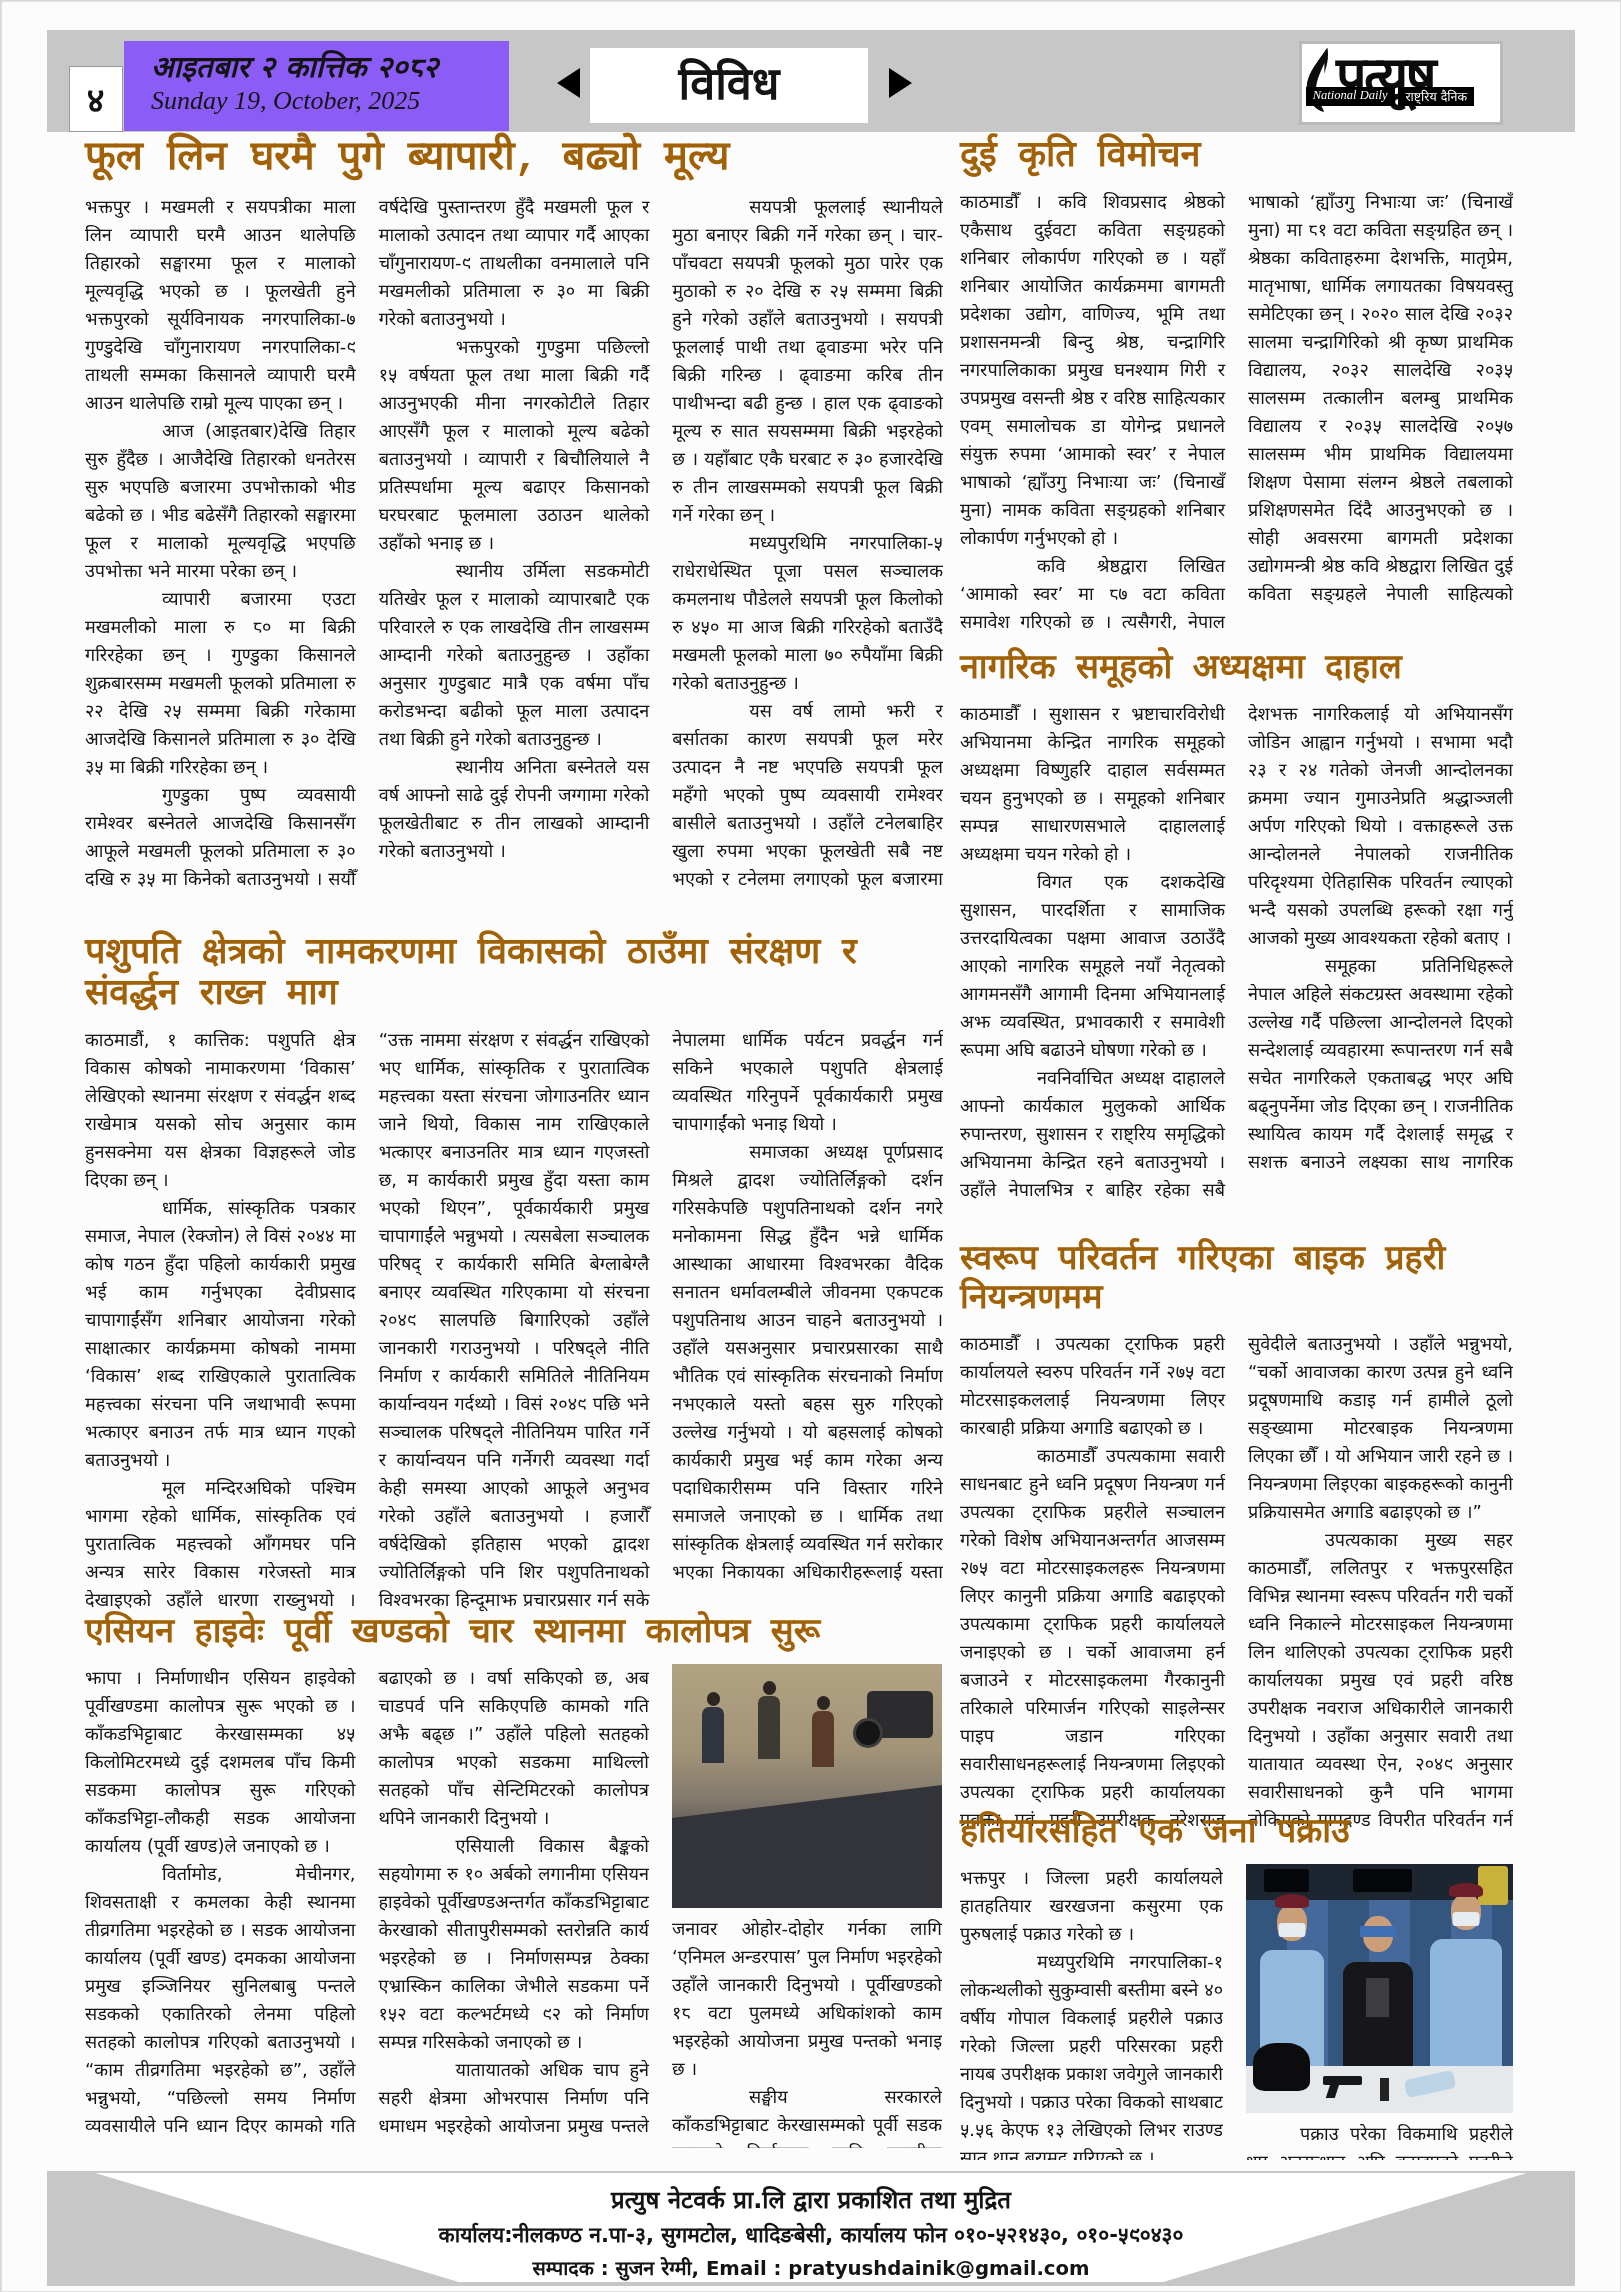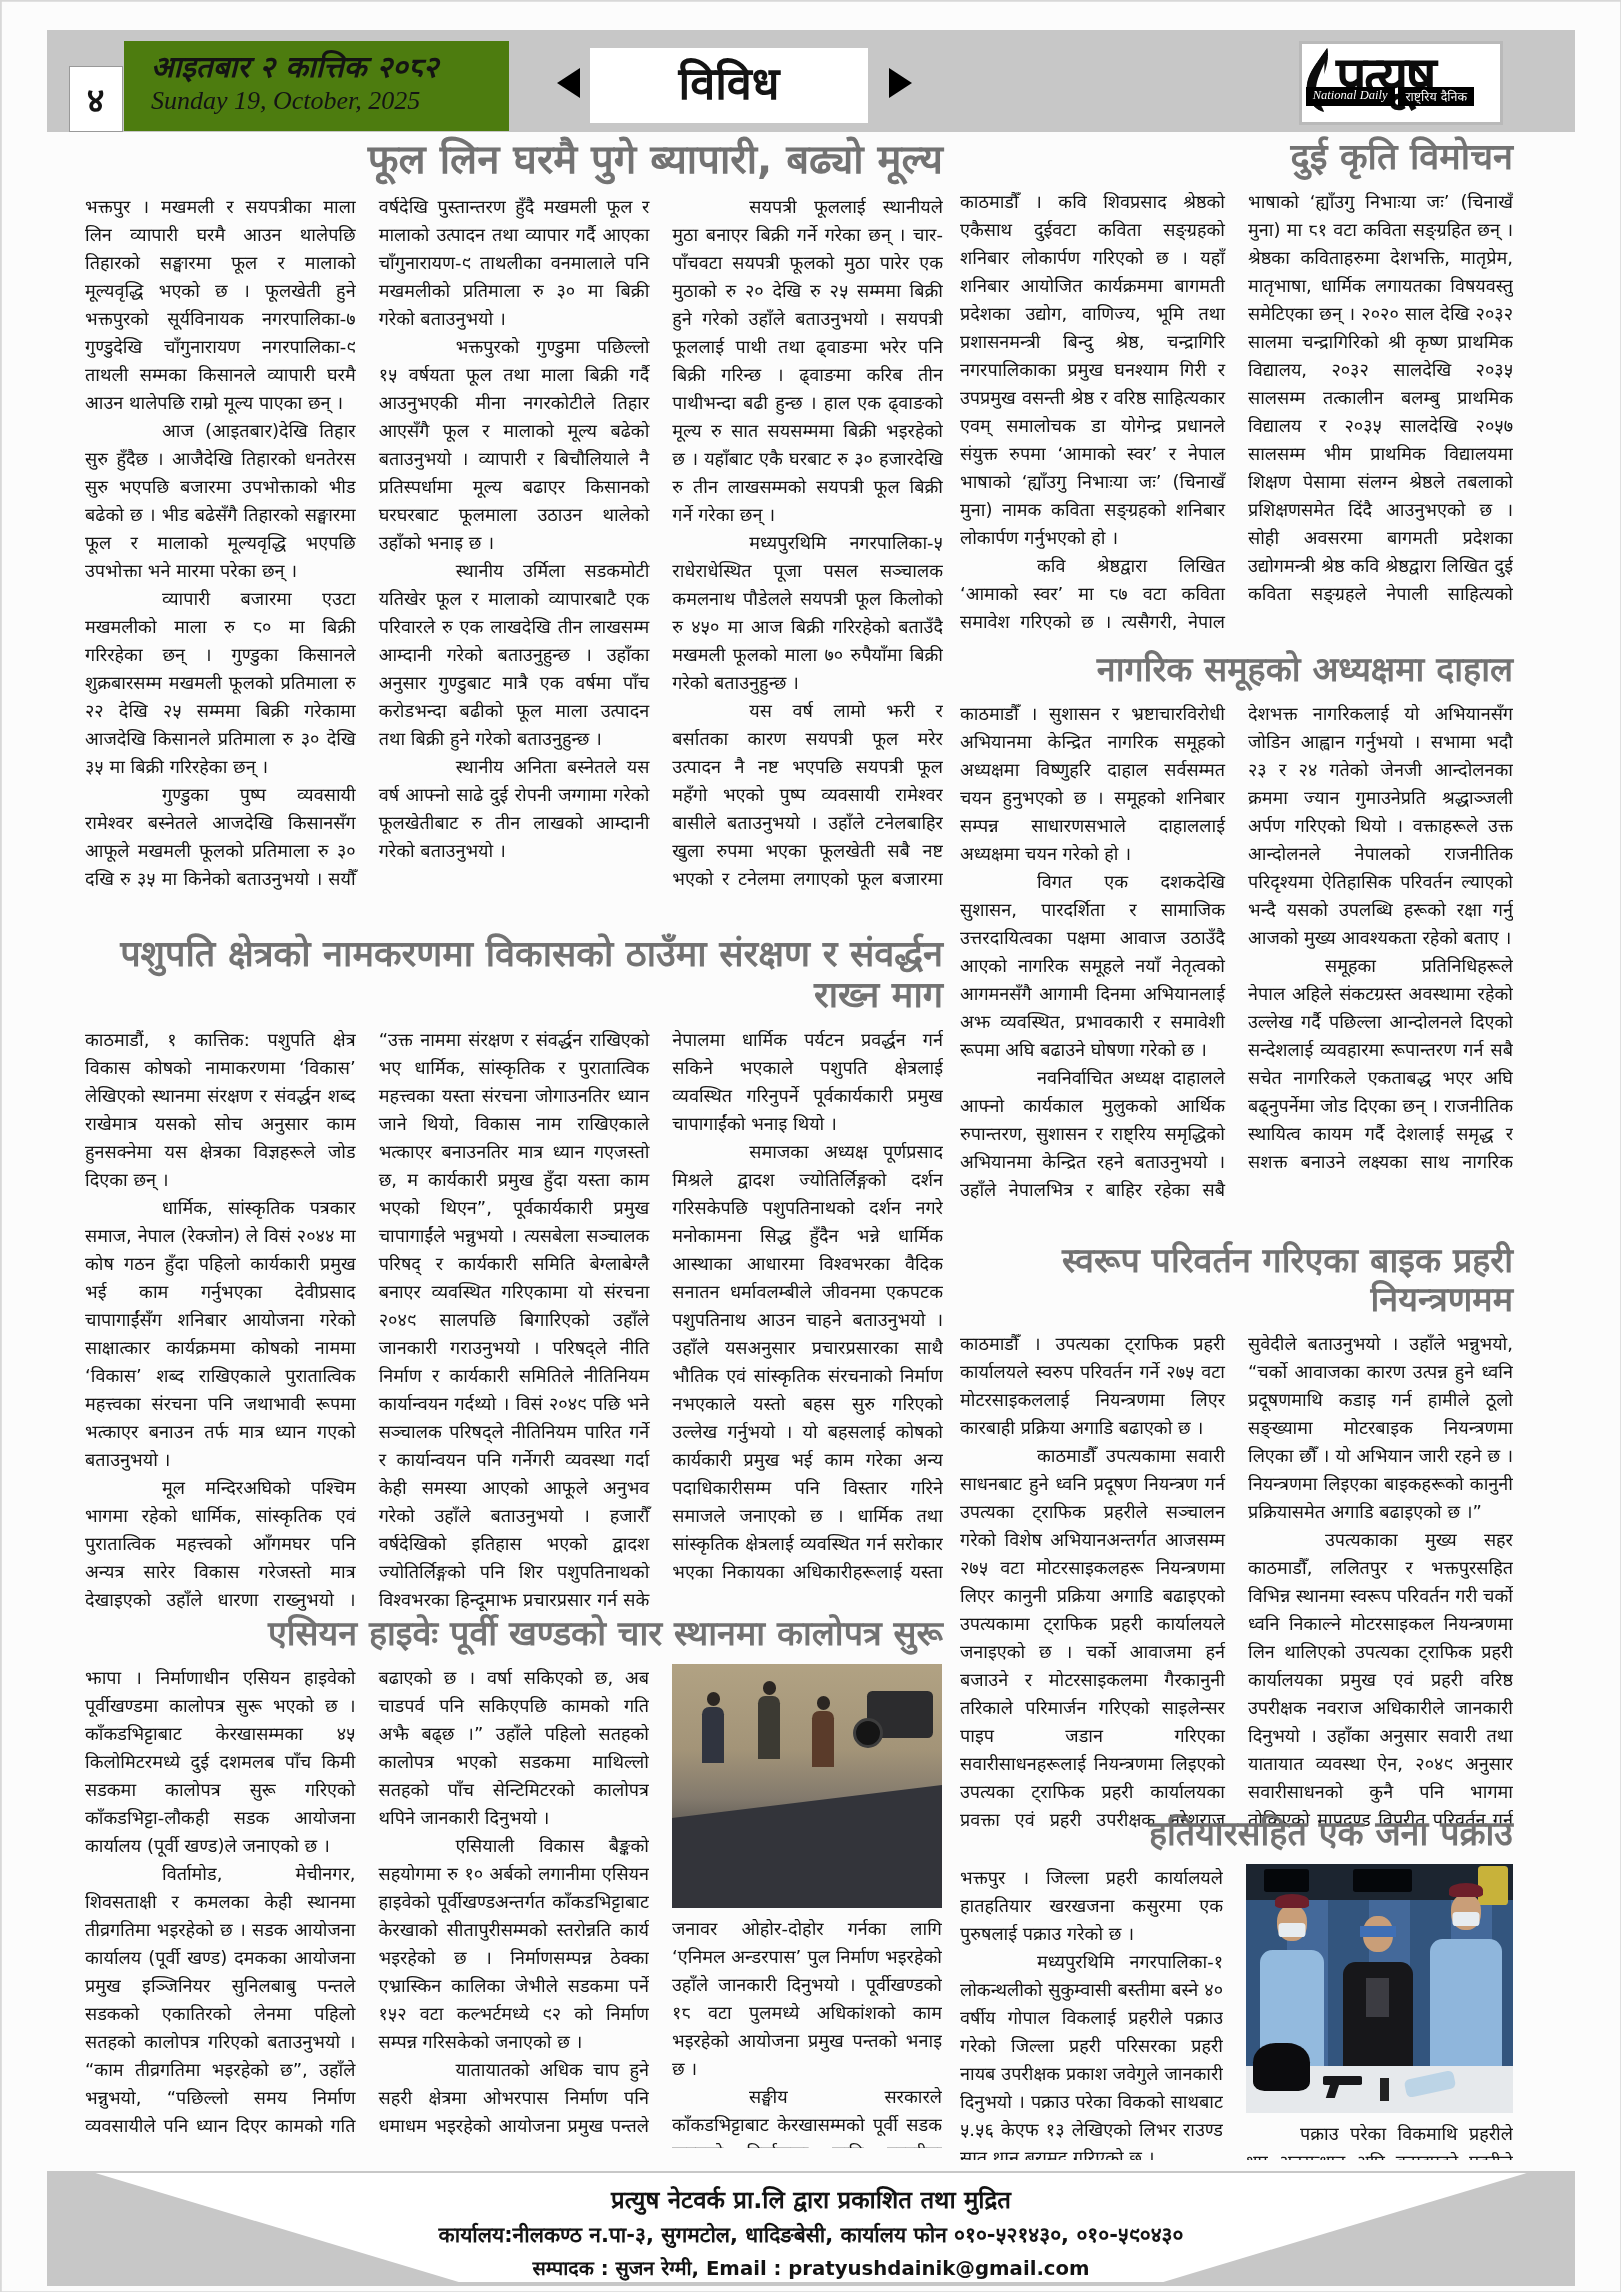--- a/index.html
+++ b/index.html
@@ -2,37 +2,37 @@
 <html lang="ne" style="font-size:14.3px"><head>
 <meta charset="utf-8">
 <style>
   html,body{margin:0;padding:0;background:#e9e9e9;}
   .page{position:relative;width:1622px;height:2293px;background:#fcfcfc;overflow:hidden;
         font-family:"DejaVu Sans",sans-serif;color:#141414;box-shadow:inset 0 0 0 1.8px #d8d8d8;}
   
   .band{position:absolute;left:47px;top:30px;width:1528px;height:102px;background:#c7c7c7;}
   .pageno{position:absolute;left:21.5px;top:36px;width:52px;height:64px;background:#fff;border:1.8px solid #999;
           font-size:34px;font-weight:bold;display:flex;align-items:center;justify-content:center;}
-  .datebox{position:absolute;left:77px;top:10.7px;width:385px;height:90px;background:#4d7c0f;padding:7.2px 0 0 27px;box-sizing:border-box;}
+  .datebox{position:absolute;left:77px;top:10.7px;width:385px;height:90px;background:#8b5cf6;padding:7.2px 0 0 27px;box-sizing:border-box;}
   .date-np{font-size:29.6px;font-weight:bold;font-style:italic;line-height:1.3;}
   .date-en{font-size:26px;font-style:italic;font-family:"Liberation Serif",serif;}
   .sectionbox{position:absolute;left:543px;top:18px;width:278px;height:75px;background:#fff;
               font-size:45px;font-weight:bold;text-align:center;line-height:72px;}
   .tri{position:absolute;top:38px;width:0;height:0;border-top:15px solid transparent;border-bottom:15px solid transparent;}
   .tri-left{left:510px;border-right:23px solid #000;}
   .tri-right{left:842px;border-left:23px solid #000;}
   .masthead{position:absolute;left:1252px;top:10.7px;width:204px;height:84px;background:#fff;border:3.6px solid #b9b9b9;
             box-sizing:border-box;}
   .mast-title{position:absolute;left:34px;top:-7.2px;font-size:54px;font-weight:bold;letter-spacing:-2.7px;color:#0b0b0b;}
   .mast-badges{position:absolute;left:3.6px;bottom:16px;display:flex;gap:3.6px;}
   .badge{background:#000;color:#fff;font-size:12.5px;padding:0.9px 7.2px;white-space:nowrap;}
   .badge.en{font-style:italic;font-family:"Liberation Serif",serif;}
   
   .article{position:absolute;}
-  .article h2{margin:0 0 10.7px 0;text-align:right;font-weight:bold;color:#737373;line-height:1.15;}
+  .article h2{margin:0 0 10.7px 0;text-align:left;font-weight:bold;color:#a16207;line-height:1.15;font-family:Liberation Mono, monospace;}
   .h-xl{font-size:40px;} .h-lg{font-size:36px;} .h-md{font-size:34px;}
   .abody{column-gap:23px;column-fill:auto;overflow:hidden;text-align:justify;font-size:18px;line-height:28px;}
   .cols3{column-count:3;} .cols2{column-count:2;}
   .abody p{margin:0;text-indent:77px;}
   .abody p:first-child{text-indent:0;}
   .flow p{margin:0;text-indent:77px;}
   .flex-body{display:flex;gap:23px;}
   
   .photo{position:relative;overflow:hidden;background:#888;}
   .photo-road{width:270px;height:244px;background:linear-gradient(180deg,#b1a283 0%,#a39478 35%,#837a6d 55%,#57544f 70%,#3a3b3e 100%);}

